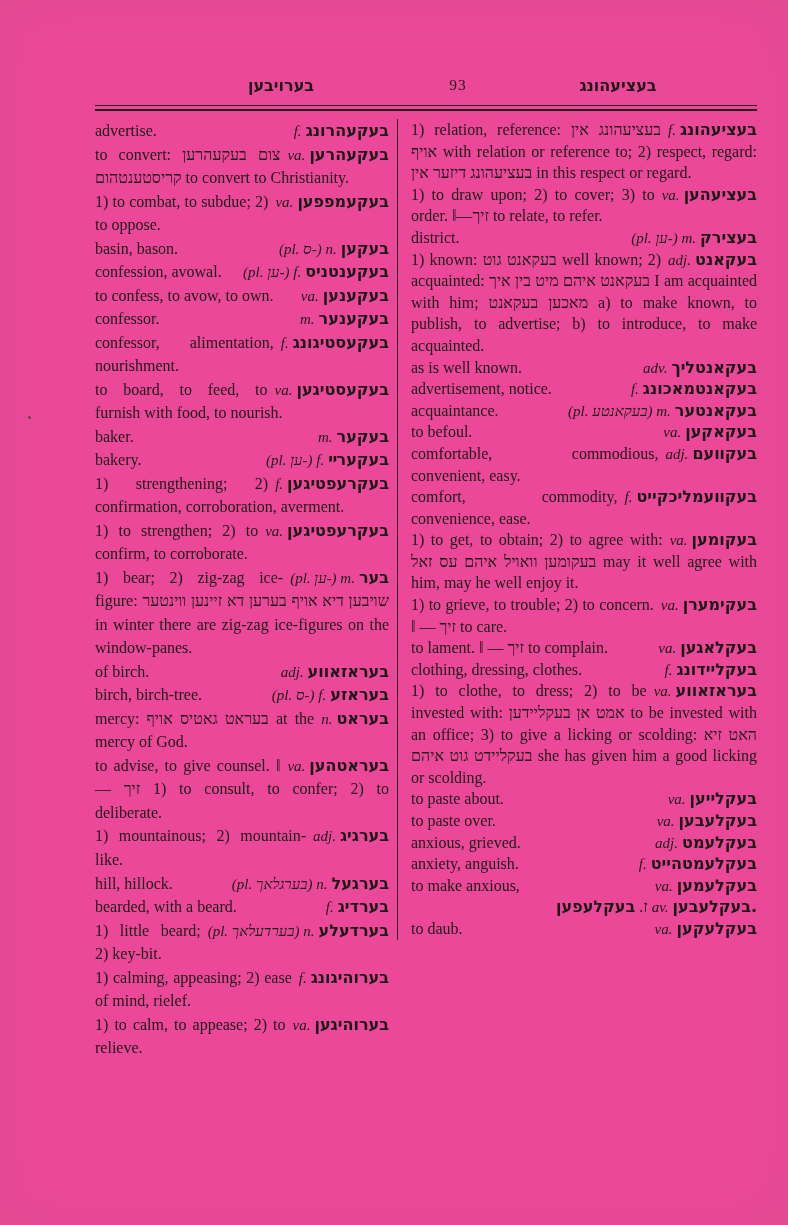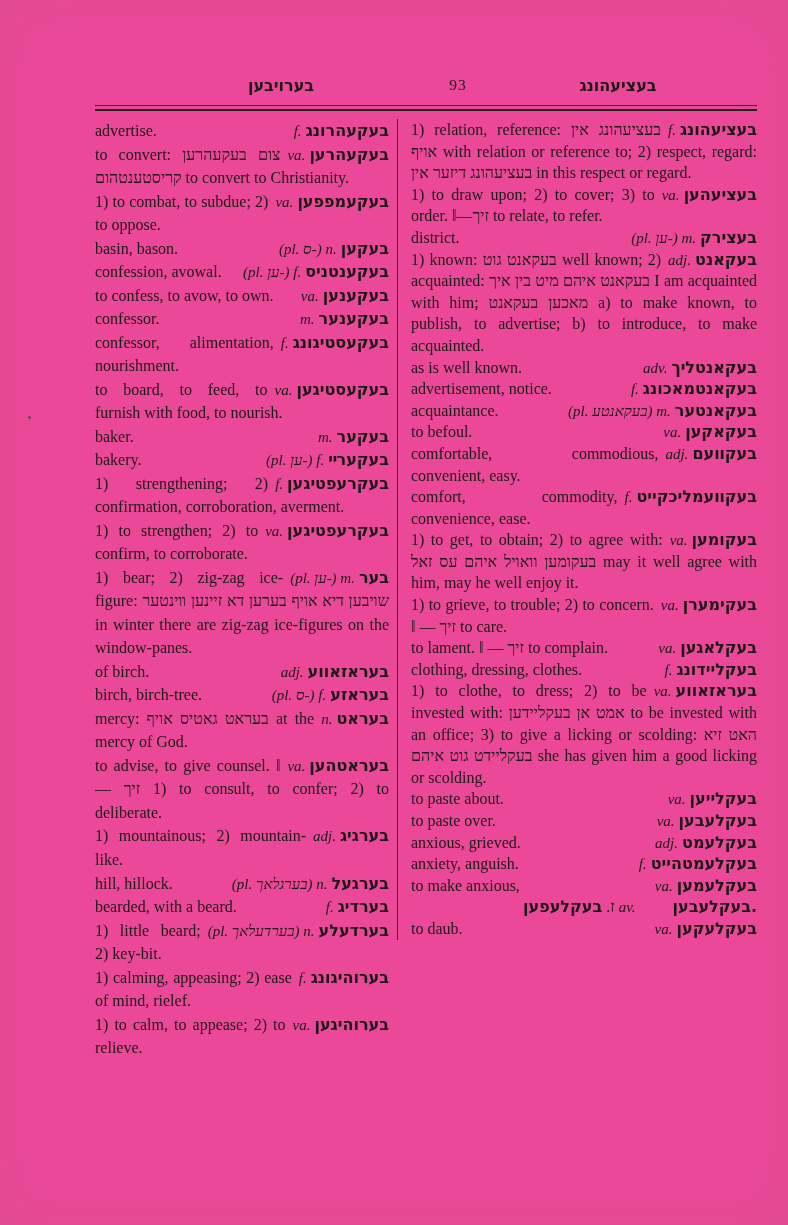--- a/index.html
+++ b/index.html
@@ -34,21 +34,21 @@
   .col{box-sizing:border-box;font-size:16px;}
   .col-left{width:302px;padding-right:8px;line-height:1.47;}
   .col-right{flex:1;border-left:1.6px solid #2a2722;padding-left:13px;line-height:1.35;}
   .entry{margin:0;text-align:justify;}
   .hw{float:right;margin-left:7px;white-space:nowrap;}
   .pos{font-style:italic;font-size:15px;}
   .yi{
     font-family:"DejaVu Sans",sans-serif;font-weight:bold;font-size:16px;
   }
   .entry.xref{text-align:right;}
-  .entry.xref .yi{font-weight:bold;margin-left:33px;}
+  .entry.xref .yi{font-weight:bold;}
   .speck{
     position:absolute;left:28px;top:416px;width:3px;height:3px;border-radius:50%;
     background:#55504a;
   }
 </style>
 </head>
 <body>
 
 <div class="page">
   <div class="header">

